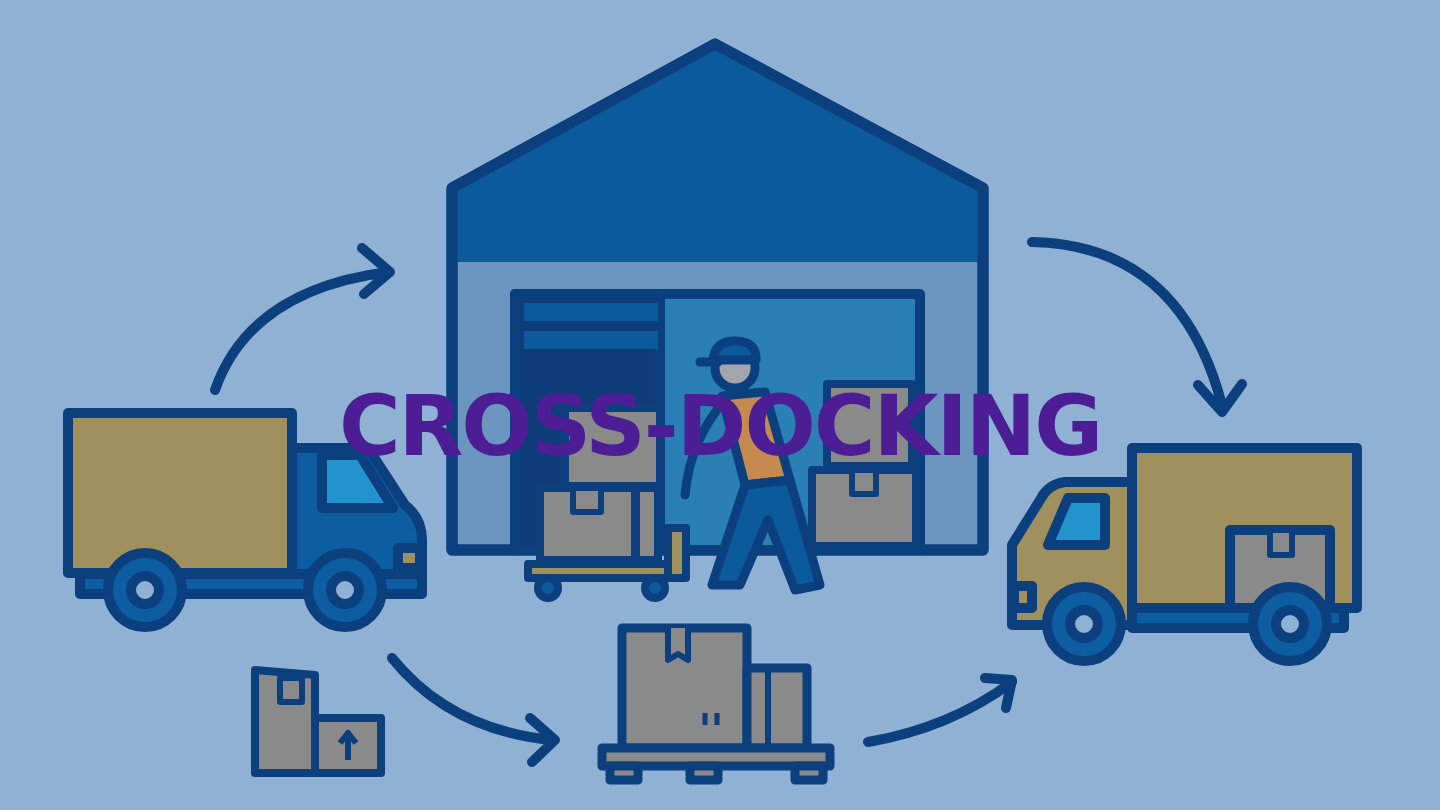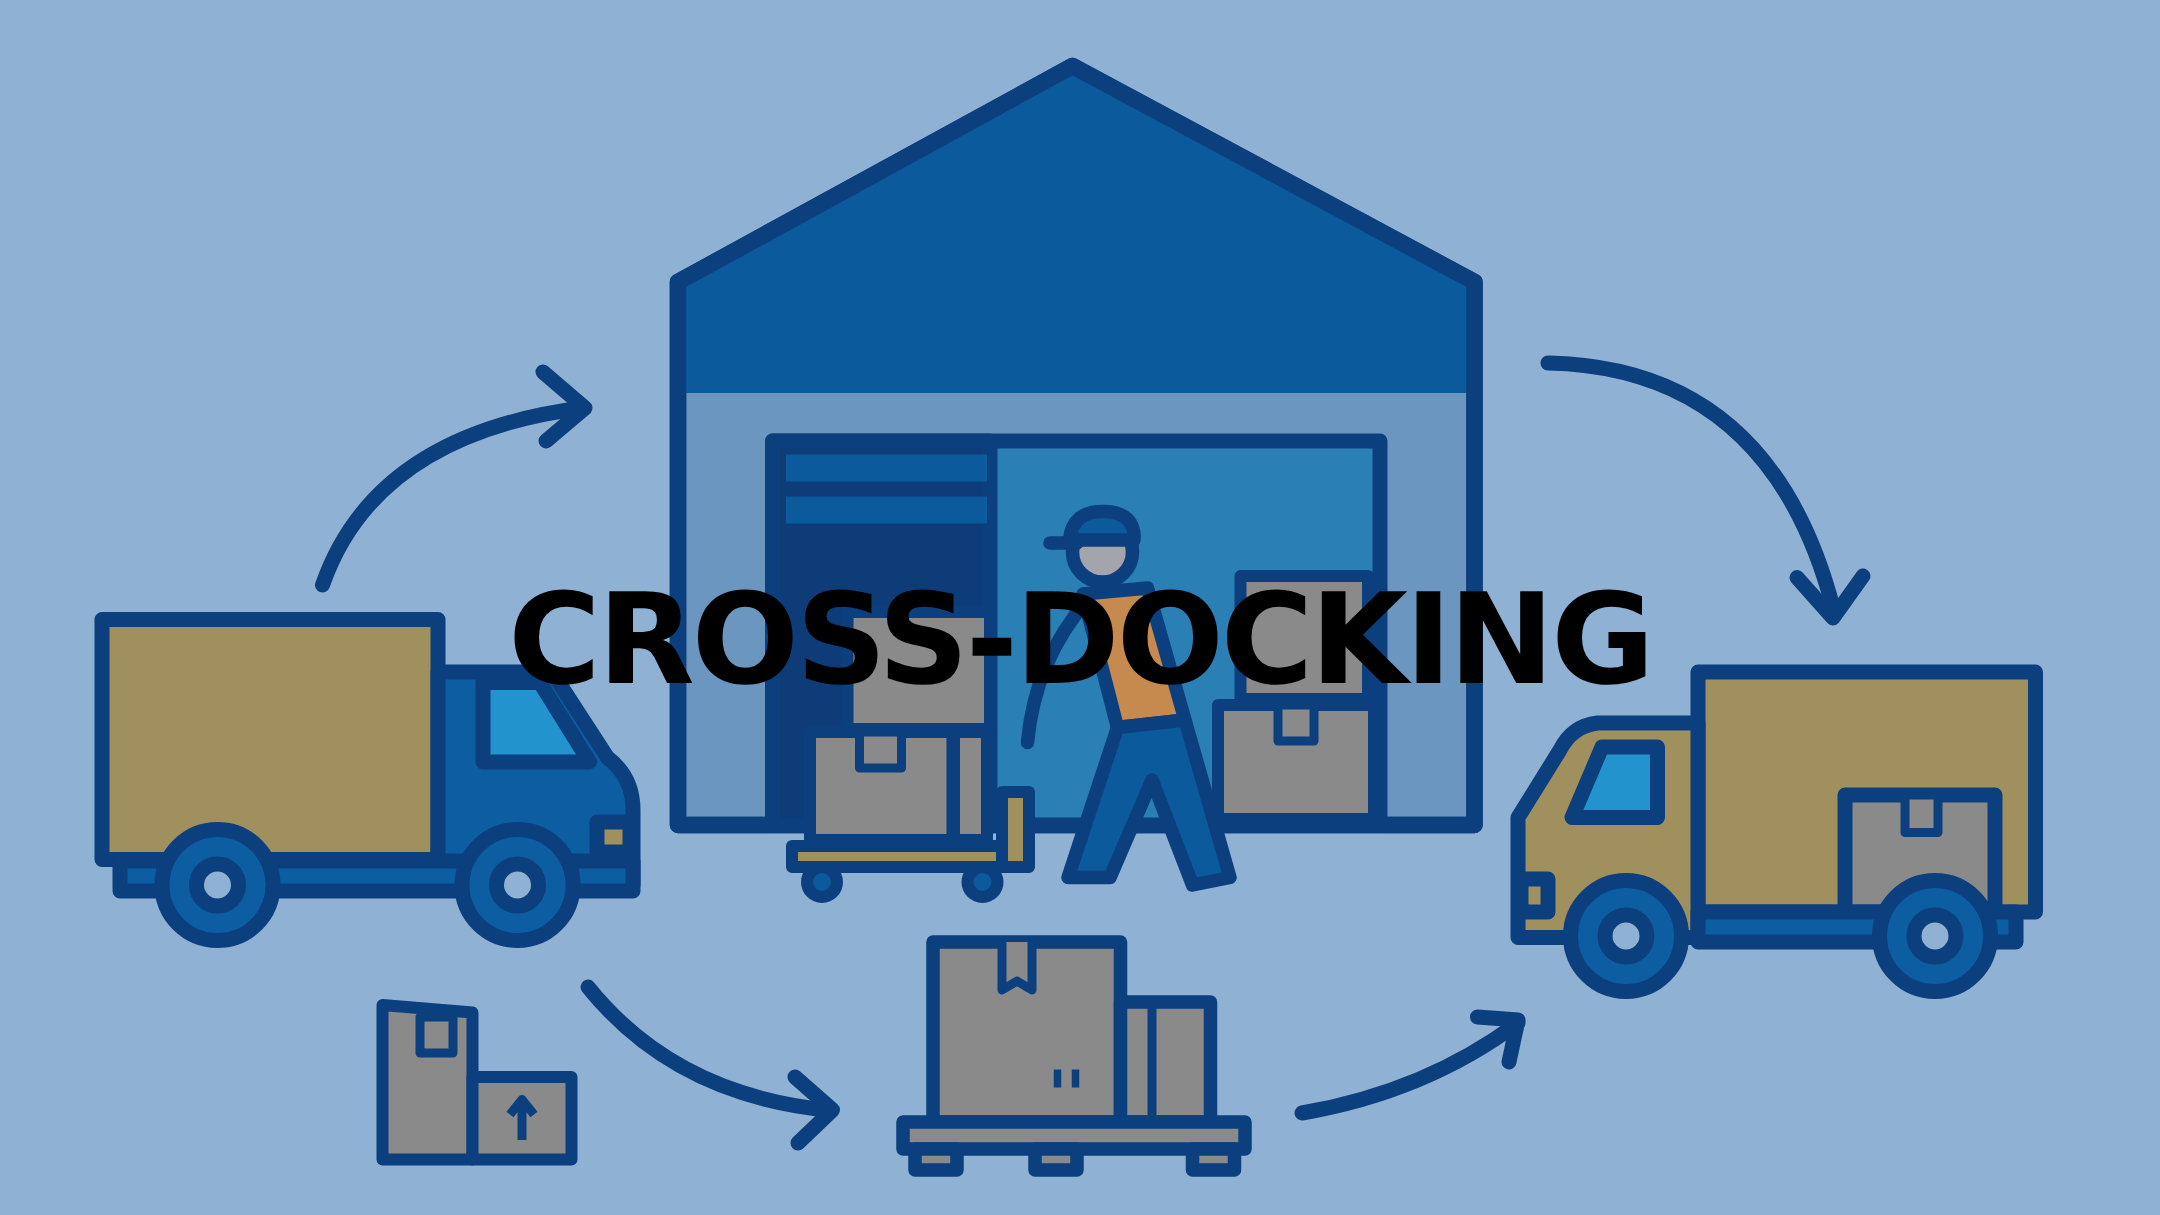--- a/index.html
+++ b/index.html
@@ -10,21 +10,21 @@
     position: relative;
   }
   #scene { position: absolute; left: 0; top: 0; width: 1440px; height: 810px; }
   #title {
     position: absolute; left: 0; top: 376px; width: 1440px;
     text-align: center;
     font-family: "DejaVu Sans", sans-serif;
     font-weight: bold;
     font-size: 84px;
     letter-spacing: -2px;
-    color: #000000;
+    color: #4c1d95;
     line-height: 100px;
   }
 </style>
 </head>
 <body>
 
 <svg id="scene" viewBox="0 0 1440 810" xmlns="http://www.w3.org/2000/svg">
 
   <g stroke="#0c3f7e" stroke-width="11" stroke-linejoin="round">
     <polygon points="715,44 983,188 983,550 452,550 452,188" fill="#6a96bf"></polygon>

